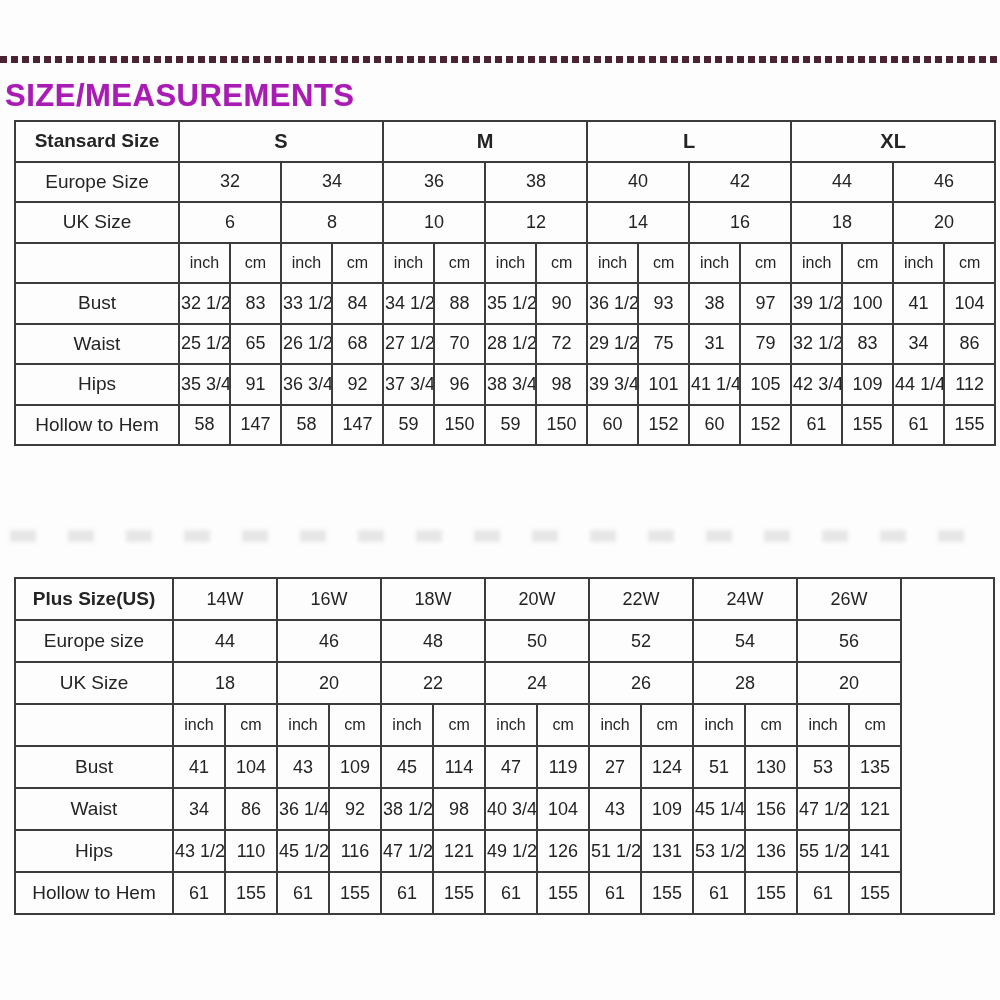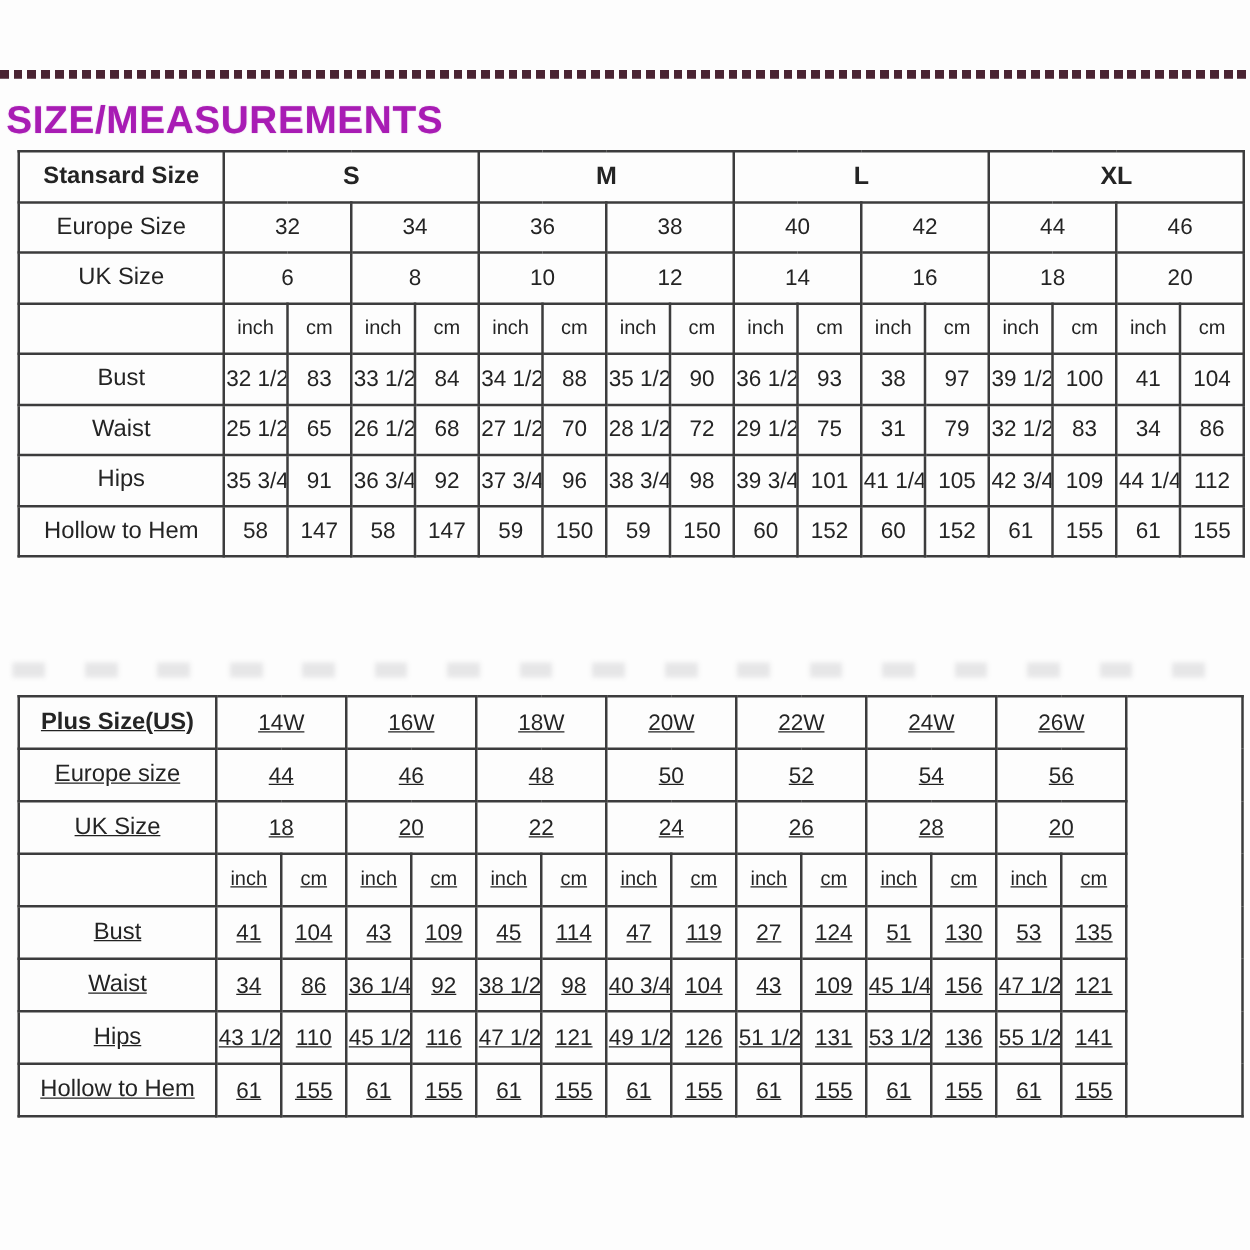--- a/index.html
+++ b/index.html
@@ -19,21 +19,21 @@
     font-size:31px;font-weight:bold;letter-spacing:0.5px;
     color:#a81cb4;
     text-shadow:0 0 1px rgba(168,28,180,.45);
   }
   table.size-table{
     position:absolute;left:14px;
     border-collapse:collapse;table-layout:fixed;
     background:#fdfdfd;
   }
   #table-standard{top:120px;width:979px;}
-  #table-plus{top:556px;width:979px;text-decoration:underline;}
+  #table-plus{top:577px;width:979px;}
   table.size-table td{
     border:2.5px solid #3c3c3d;
     text-align:center;vertical-align:middle;
     font-size:18px;color:#242424;
     white-space:nowrap;overflow:hidden;
     padding:0 1px;
   }
   #table-standard td{height:38.5px;}
   #table-plus td{height:40px;}
   table.size-table td.b{font-weight:bold;font-size:20px;}

